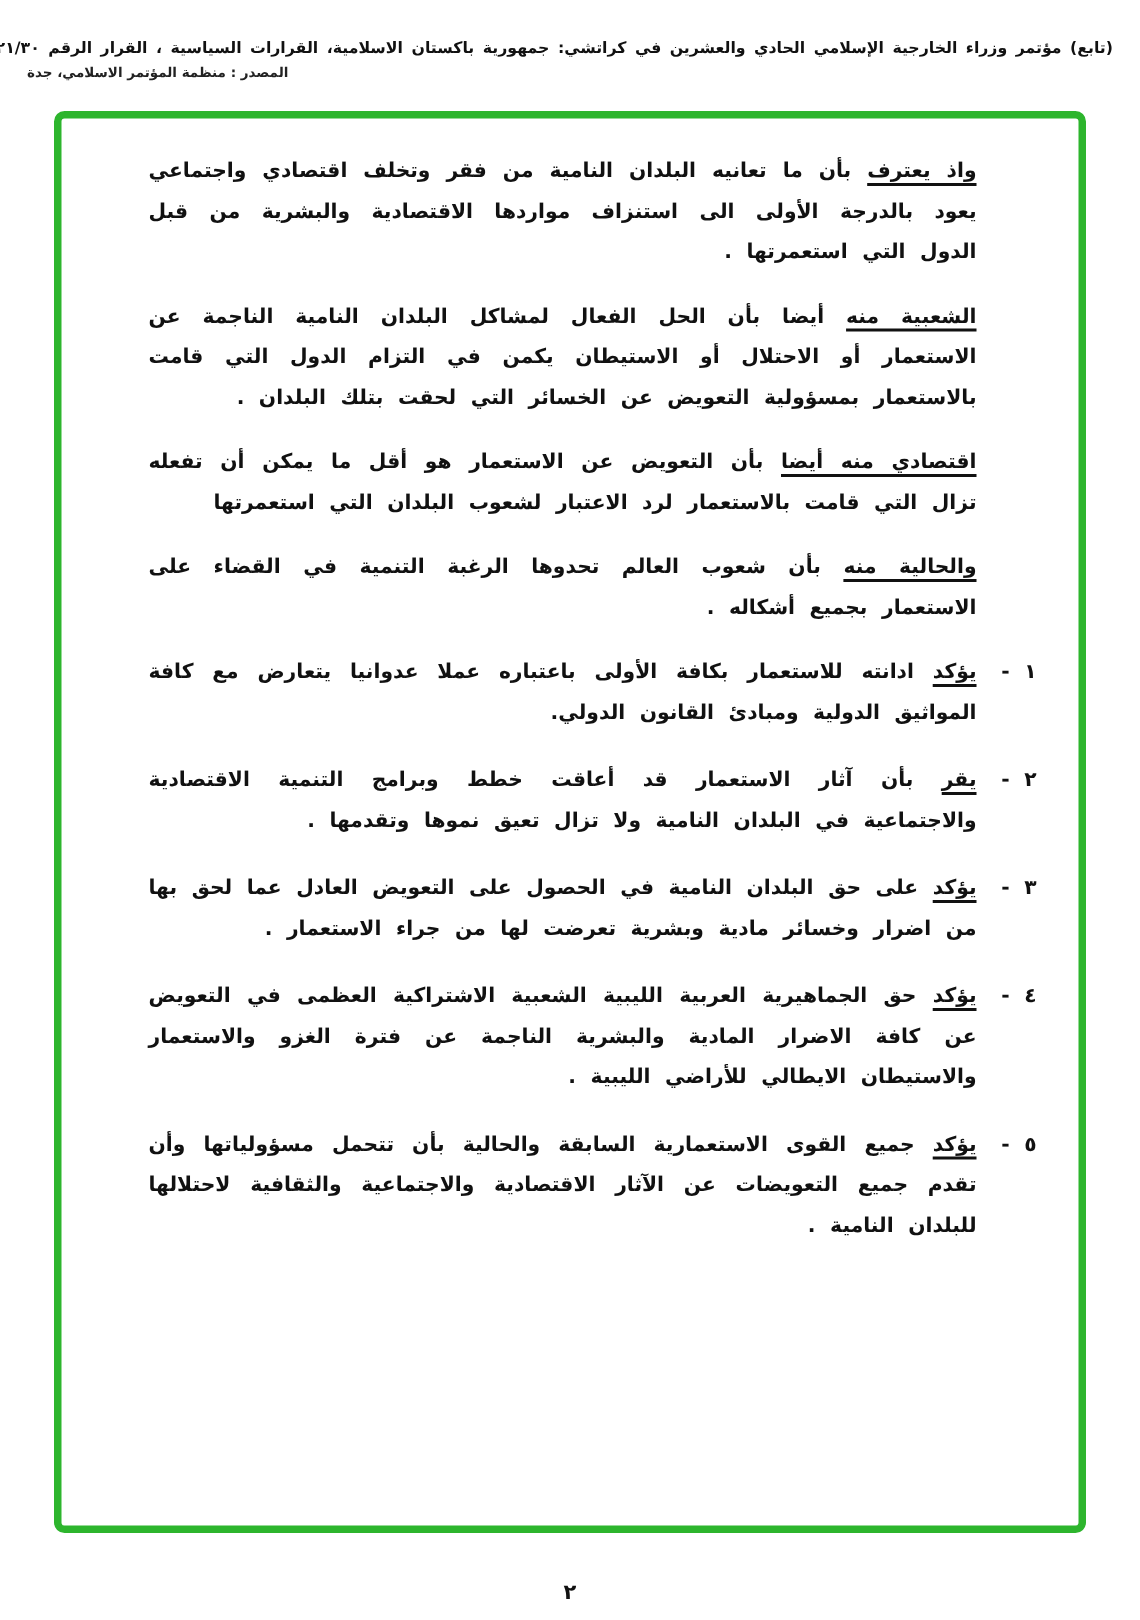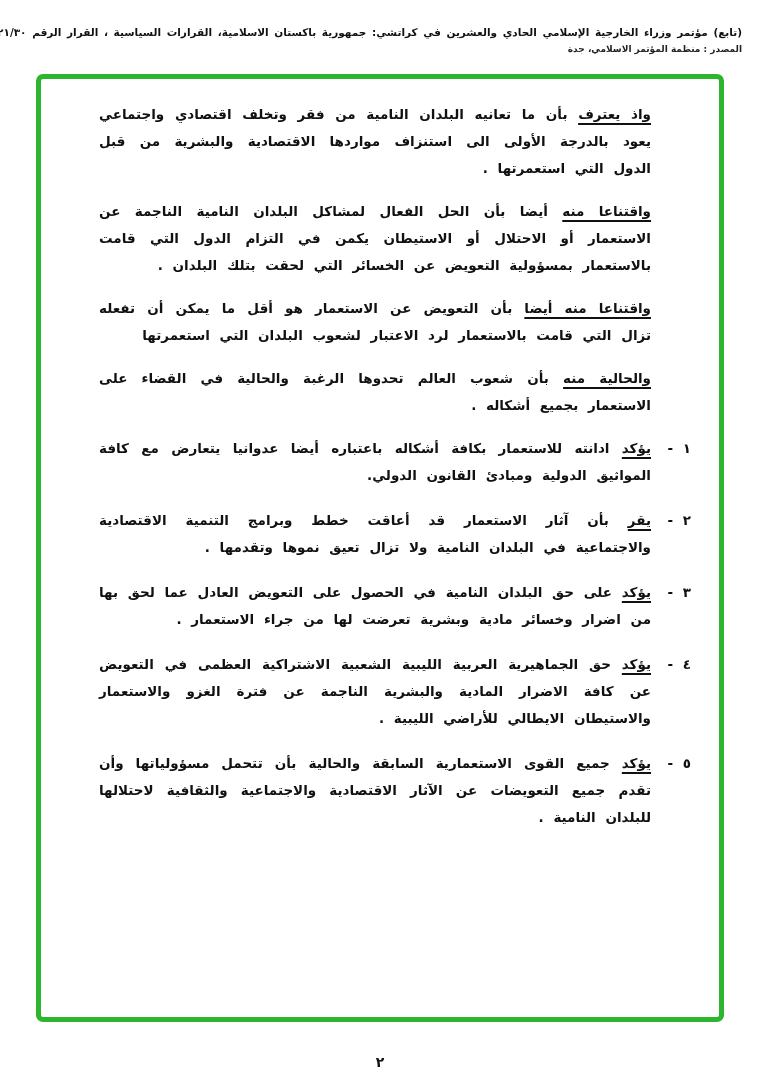--- a/index.html
+++ b/index.html
@@ -25,21 +25,21 @@
     font-size: 10.5px;
     font-weight: 700;
     text-align: center;
     letter-spacing: 0px;
     word-spacing: 2px;
     white-space: nowrap;
   }
   .doc-header .h-line2 {
     font-size: 9px;
     font-weight: 700;
-    text-align: right;
+    text-align: left;
     margin-top: 6px;
     color: #222;
   }
 
   
   .green-frame {
     box-sizing: border-box;
     width: 688px;
     height: 948px;
     margin: 20px auto 0 auto;
@@ -107,28 +107,28 @@
 
   <header class="doc-header">
     <div class="h-line1">(تابع) مؤتمر وزراء الخارجية الإسلامي الحادي والعشرين في كراتشي: جمهورية باكستان الاسلامية، القرارات السياسية ، القرار الرقم ٢١/٣٠ - س</div>
     <div class="h-line2">المصدر : منظمة المؤتمر الاسلامي، جدة</div>
   </header>
 
   <div class="green-frame">
     <div class="content">
       <div class="preamble" id="preamble">
           <p class="para"><span class="lead">واذ يعترف</span><span> بأن ما تعانيه البلدان النامية من فقر وتخلف اقتصادي واجتماعي يعود بالدرجة الأولى الى استنزاف مواردها الاقتصادية والبشرية من قبل الدول التي استعمرتها .</span></p>
-          <p class="para"><span class="lead">واقتناعا منه</span><span> أيضا بأن الحل الفعال لمشاكل البلدان النامية الناجمة عن الاستعمار أو الاحتلال أو الاستيطان يكمن في التزام الدول التي قامت بالاستعمار بمسؤولية التعويض عن الخسائر التي لحقت بتلك البلدان .</span></p>
-          <p class="para"><span class="lead">واقتناعا منه أيضا</span><span> بأن التعويض عن الاستعمار هو أقل ما يمكن أن تفعله تزال التي قامت بالاستعمار لرد الاعتبار لشعوب البلدان التي استعمرتها</span></p>
-          <p class="para"><span class="lead">والحالية منه</span><span> بأن شعوب العالم تحدوها الرغبة والحالية في القضاء على الاستعمار بجميع أشكاله .</span></p>
+          <p class="para"><span class="lead">الشعبية منه</span><span> أيضا بأن الحل الفعال لمشاكل البلدان النامية الناجمة عن الاستعمار أو الاحتلال أو الاستيطان يكمن في التزام الدول التي قامت بالاستعمار بمسؤولية التعويض عن الخسائر التي لحقت بتلك البلدان .</span></p>
+          <p class="para"><span class="lead">اقتصادي منه أيضا</span><span> بأن التعويض عن الاستعمار هو أقل ما يمكن أن تفعله تزال التي قامت بالاستعمار لرد الاعتبار لشعوب البلدان التي استعمرتها</span></p>
+          <p class="para"><span class="lead">والحالية منه</span><span> بأن شعوب العالم تحدوها الرغبة التنمية في القضاء على الاستعمار بجميع أشكاله .</span></p>
         </div>
       <div class="items" id="items">
           <div class="item-row">
             <div class="item-num">١ -</div>
-            <div class="item-text"><span class="lead">يؤكد</span><span> ادانته للاستعمار بكافة أشكاله باعتباره أيضا عدوانيا يتعارض مع كافة المواثيق الدولية ومبادئ القانون الدولي.</span></div>
+            <div class="item-text"><span class="lead">يؤكد</span><span> ادانته للاستعمار بكافة الأولى باعتباره عملا عدوانيا يتعارض مع كافة المواثيق الدولية ومبادئ القانون الدولي.</span></div>
           </div>
           <div class="item-row">
             <div class="item-num">٢ -</div>
             <div class="item-text"><span class="lead">يقر</span><span> بأن آثار الاستعمار قد أعاقت خطط وبرامج التنمية الاقتصادية والاجتماعية في البلدان النامية ولا تزال تعيق نموها وتقدمها .</span></div>
           </div>
           <div class="item-row">
             <div class="item-num">٣ -</div>
             <div class="item-text"><span class="lead">يؤكد</span><span> على حق البلدان النامية في الحصول على التعويض العادل عما لحق بها من اضرار وخسائر مادية وبشرية تعرضت لها من جراء الاستعمار .</span></div>
           </div>
           <div class="item-row">

